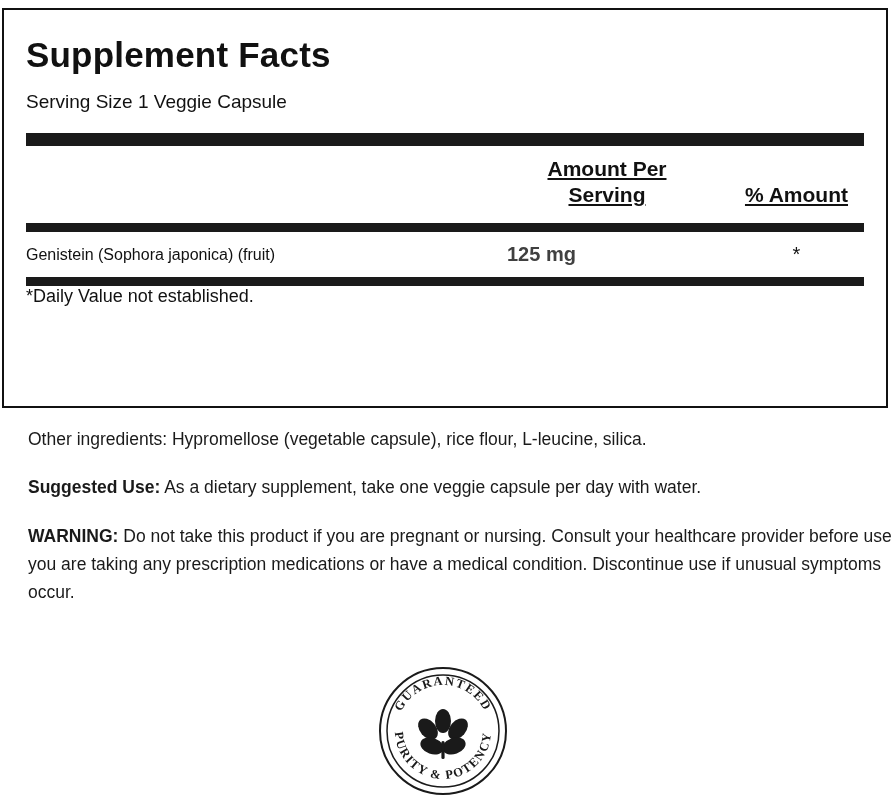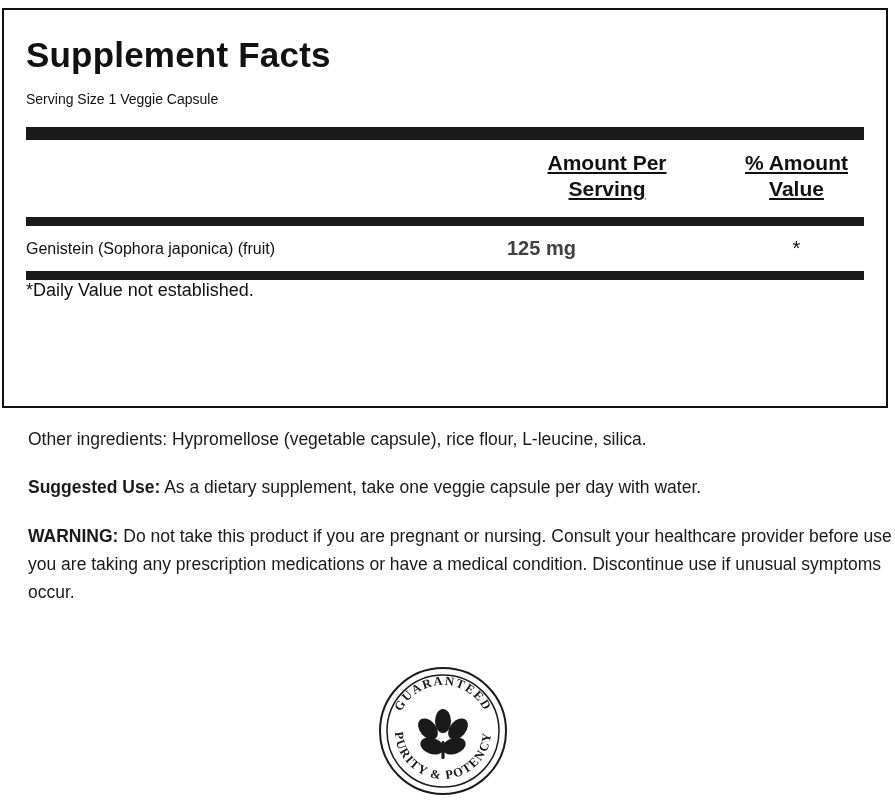--- a/index.html
+++ b/index.html
@@ -41,21 +41,21 @@
   .facts-title {
     font-size: 35px;
     font-weight: bold;
     letter-spacing: 0.2px;
     line-height: 1.1;
     margin: 4px 0 0 0;
     color: #111111;
   }
 
   .serving-size {
-    font-size: 14px;
+    font-size: 19px;
     margin-top: 16px;
     color: #111111;
   }
 
   .rule-thick {
     height: 13px;
     background: #1a1a1a;
     margin-top: 20px;
   }
   .rule-medium {
@@ -162,21 +162,20 @@
 
       <div class="rule-thick"></div>
 
       <div class="head-row">
         <div class="head-col amount">
           <div>Amount Per</div>
           <div>Serving</div>
         </div>
         <div class="head-col dv">
           <div>% Amount</div>
-          <div>Value</div>
         </div>
       </div>
 
       <div class="rule-medium"></div>
 
       <div class="ingredient-row">
         <div class="ing-name">Genistein (Sophora japonica) (fruit)</div>
         <div class="ing-amount">125 mg</div>
         <div class="ing-dv">*</div>
       </div>

